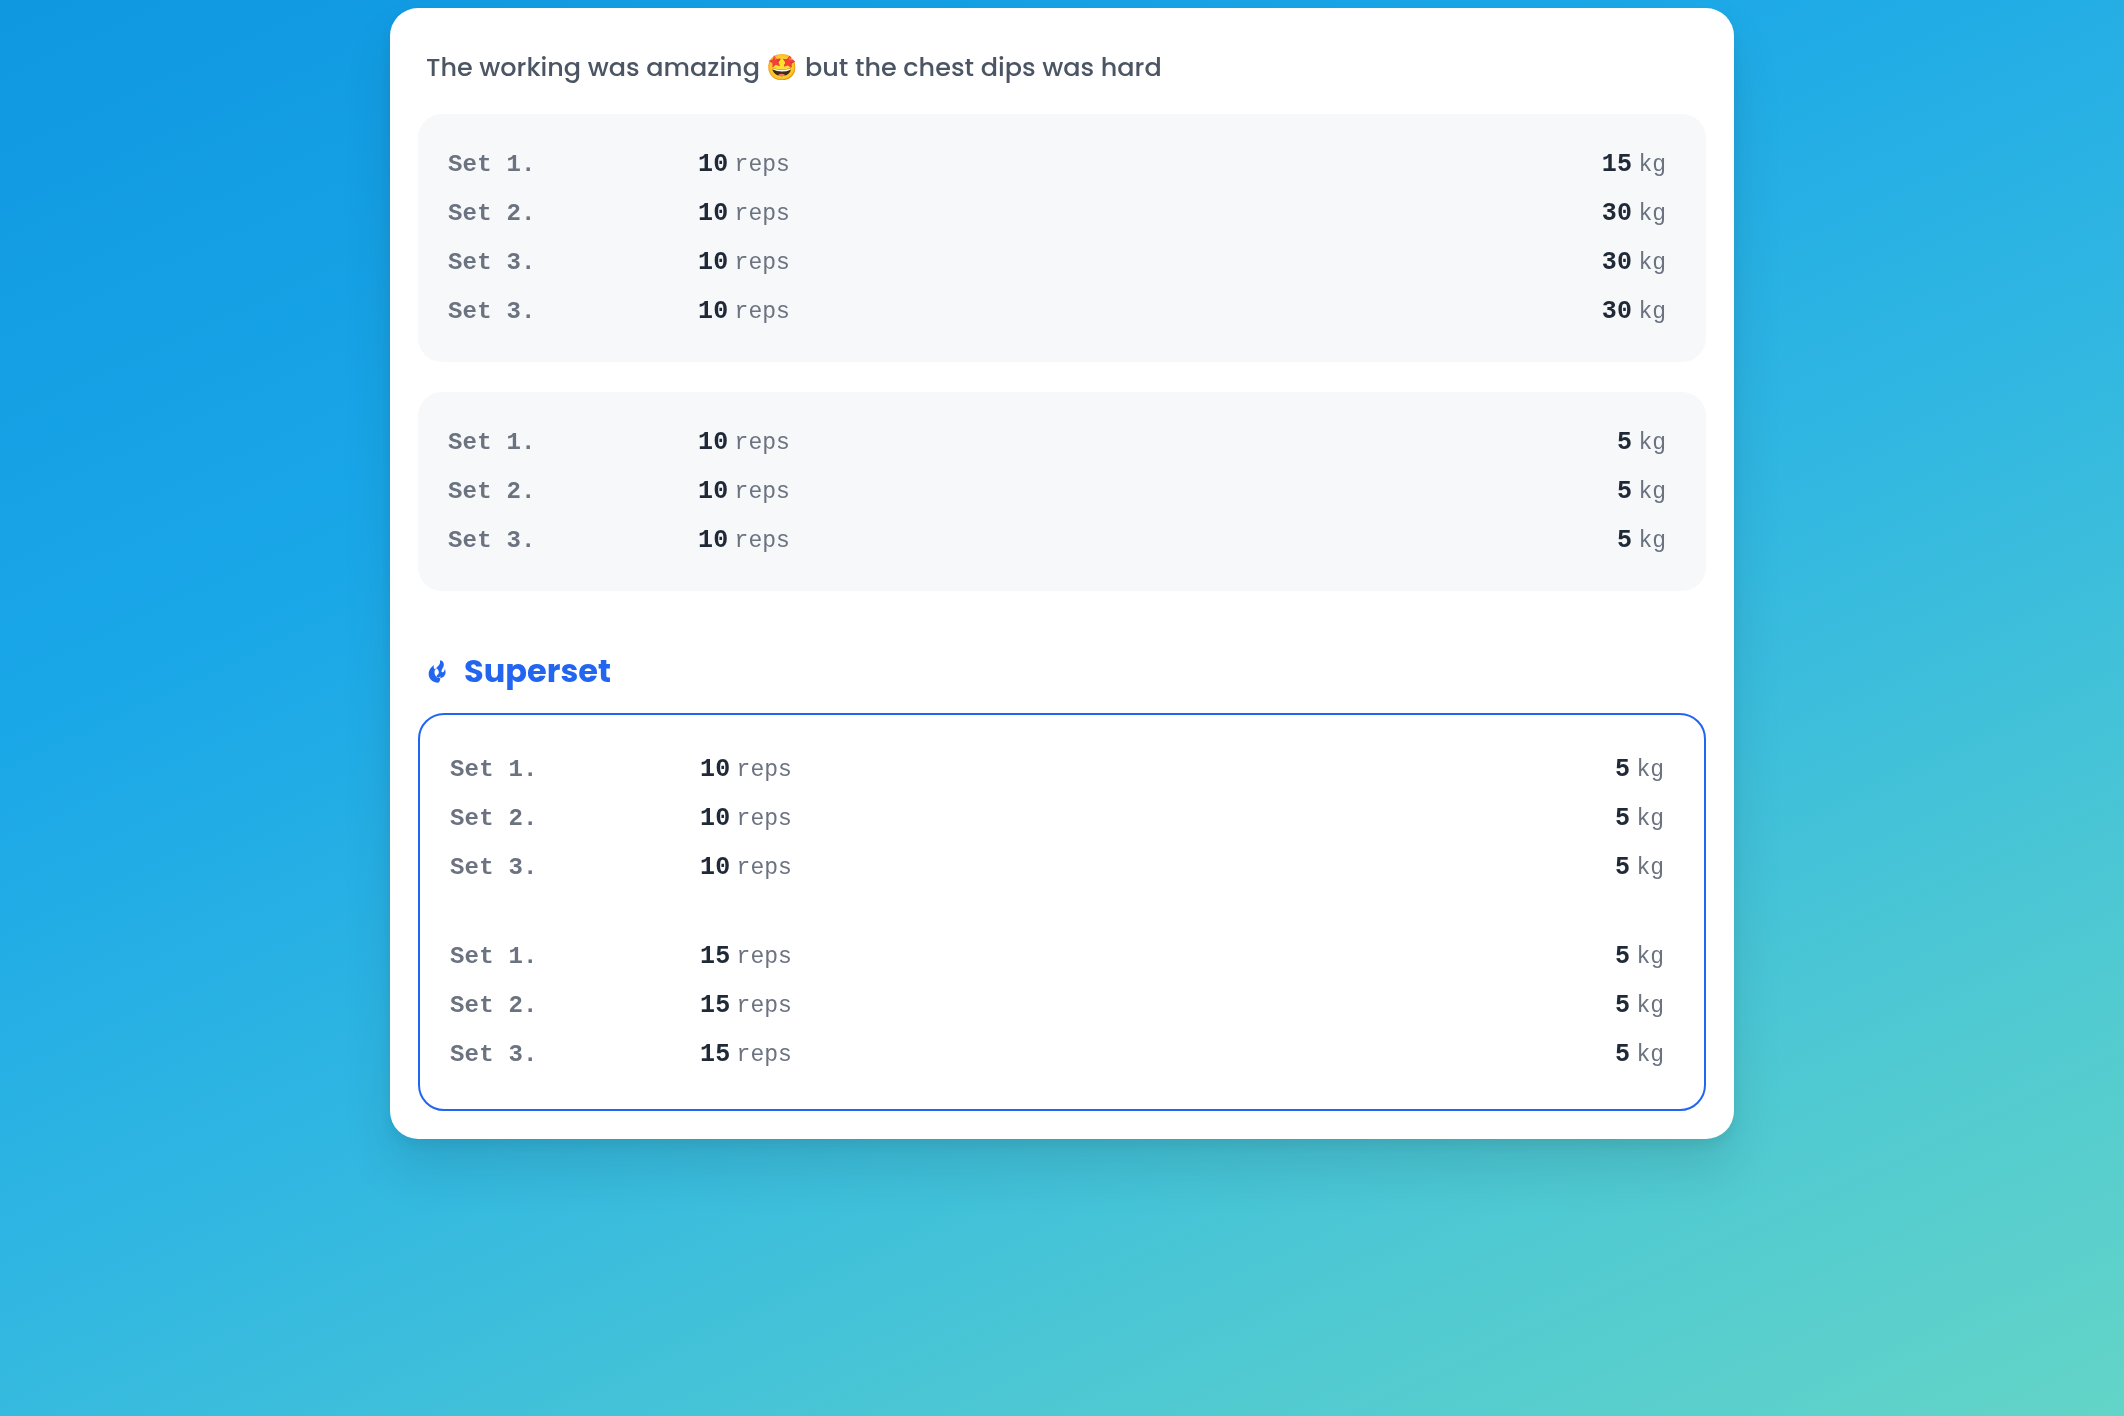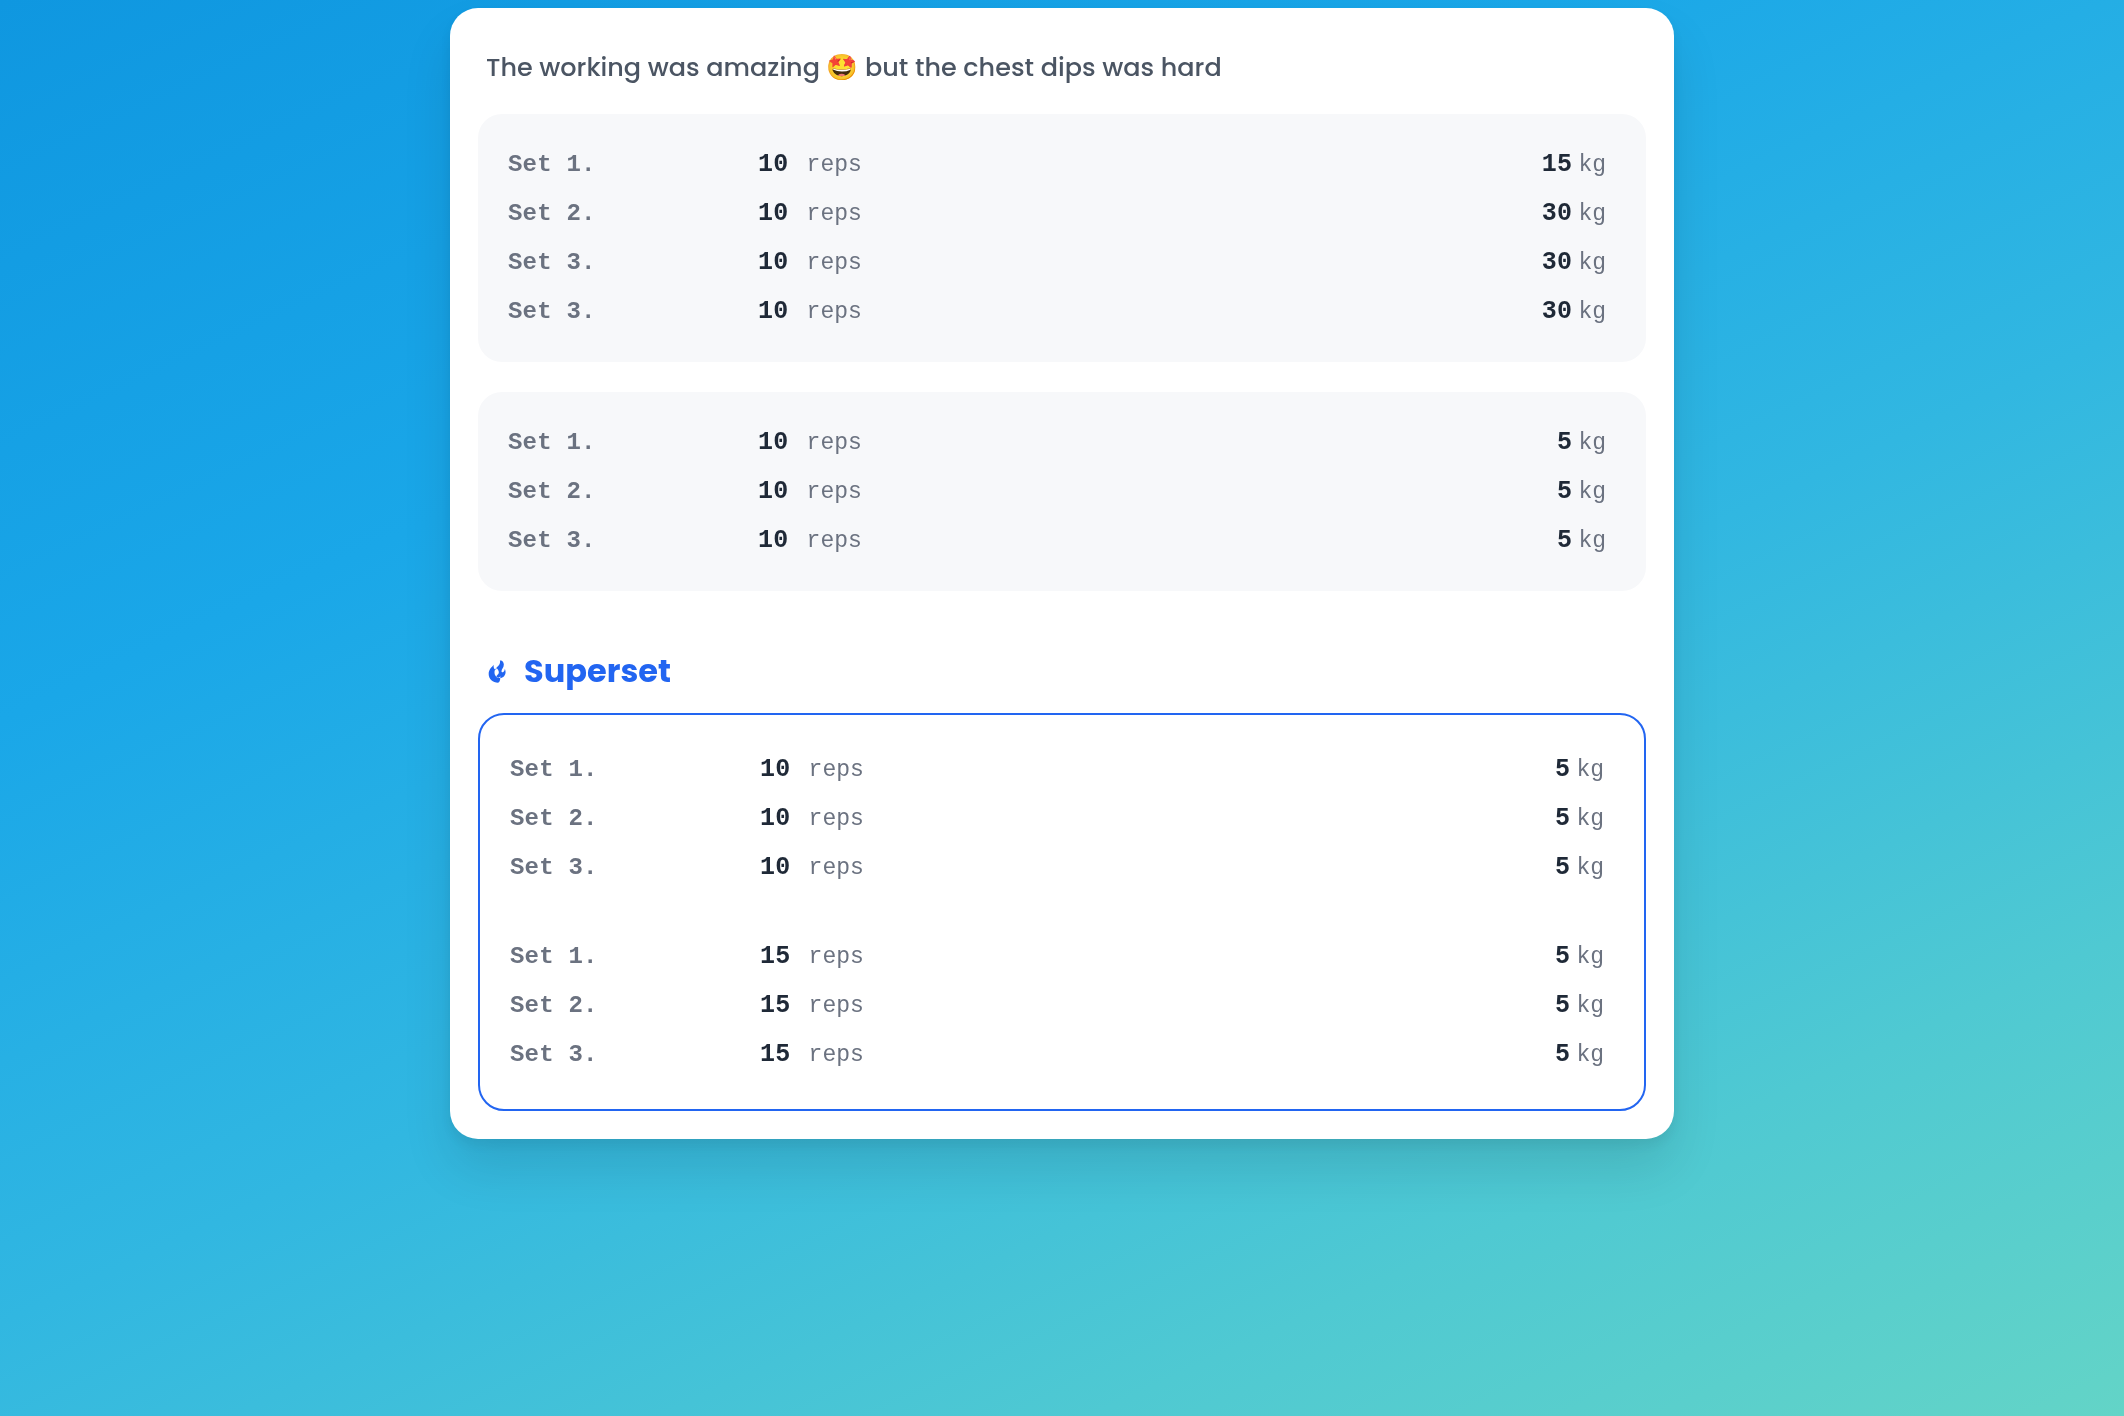--- a/index.html
+++ b/index.html
@@ -17,21 +17,21 @@
     font-family:"Poppins","Segoe UI",Arial,sans-serif;
     -webkit-font-smoothing:antialiased;
   }
   body{
     background:linear-gradient(155deg,#0f97e0 0%,#1aa7e8 30%,#31b7e1 55%,#4fc9d2 80%,#63d4c7 100%);
     display:flex;
     justify-content:center;
     align-items:flex-start;
   }
   .card{
-    width:1224px;
+    width:1344px;
     background:var(--card);
     border-radius:28px;
     box-shadow:0 30px 50px rgba(0,0,0,.10), 0 6px 12px rgba(0,0,0,.06);
     padding:36px 28px 28px 28px;
     margin-top:8px;
   }
   .comment{
     color:#4b5563;
     font-size:25.5px;
     font-weight:500;
@@ -72,21 +72,21 @@
     flex:0 0 250px;
     letter-spacing:.2px;
   }
   .reps{
     color:var(--text-muted);
     font-weight:500;
     flex:0 0 230px;
     font-size:23px;
     display:flex;
     align-items:baseline;
-    gap:18px;
+    gap:6px;
   }
   .reps .num{
     color:var(--text-dark);
     font-weight:700;
     font-size:25px;
     letter-spacing:.3px;
   }
   .weight{
     color:var(--text-muted);
     font-weight:500;

